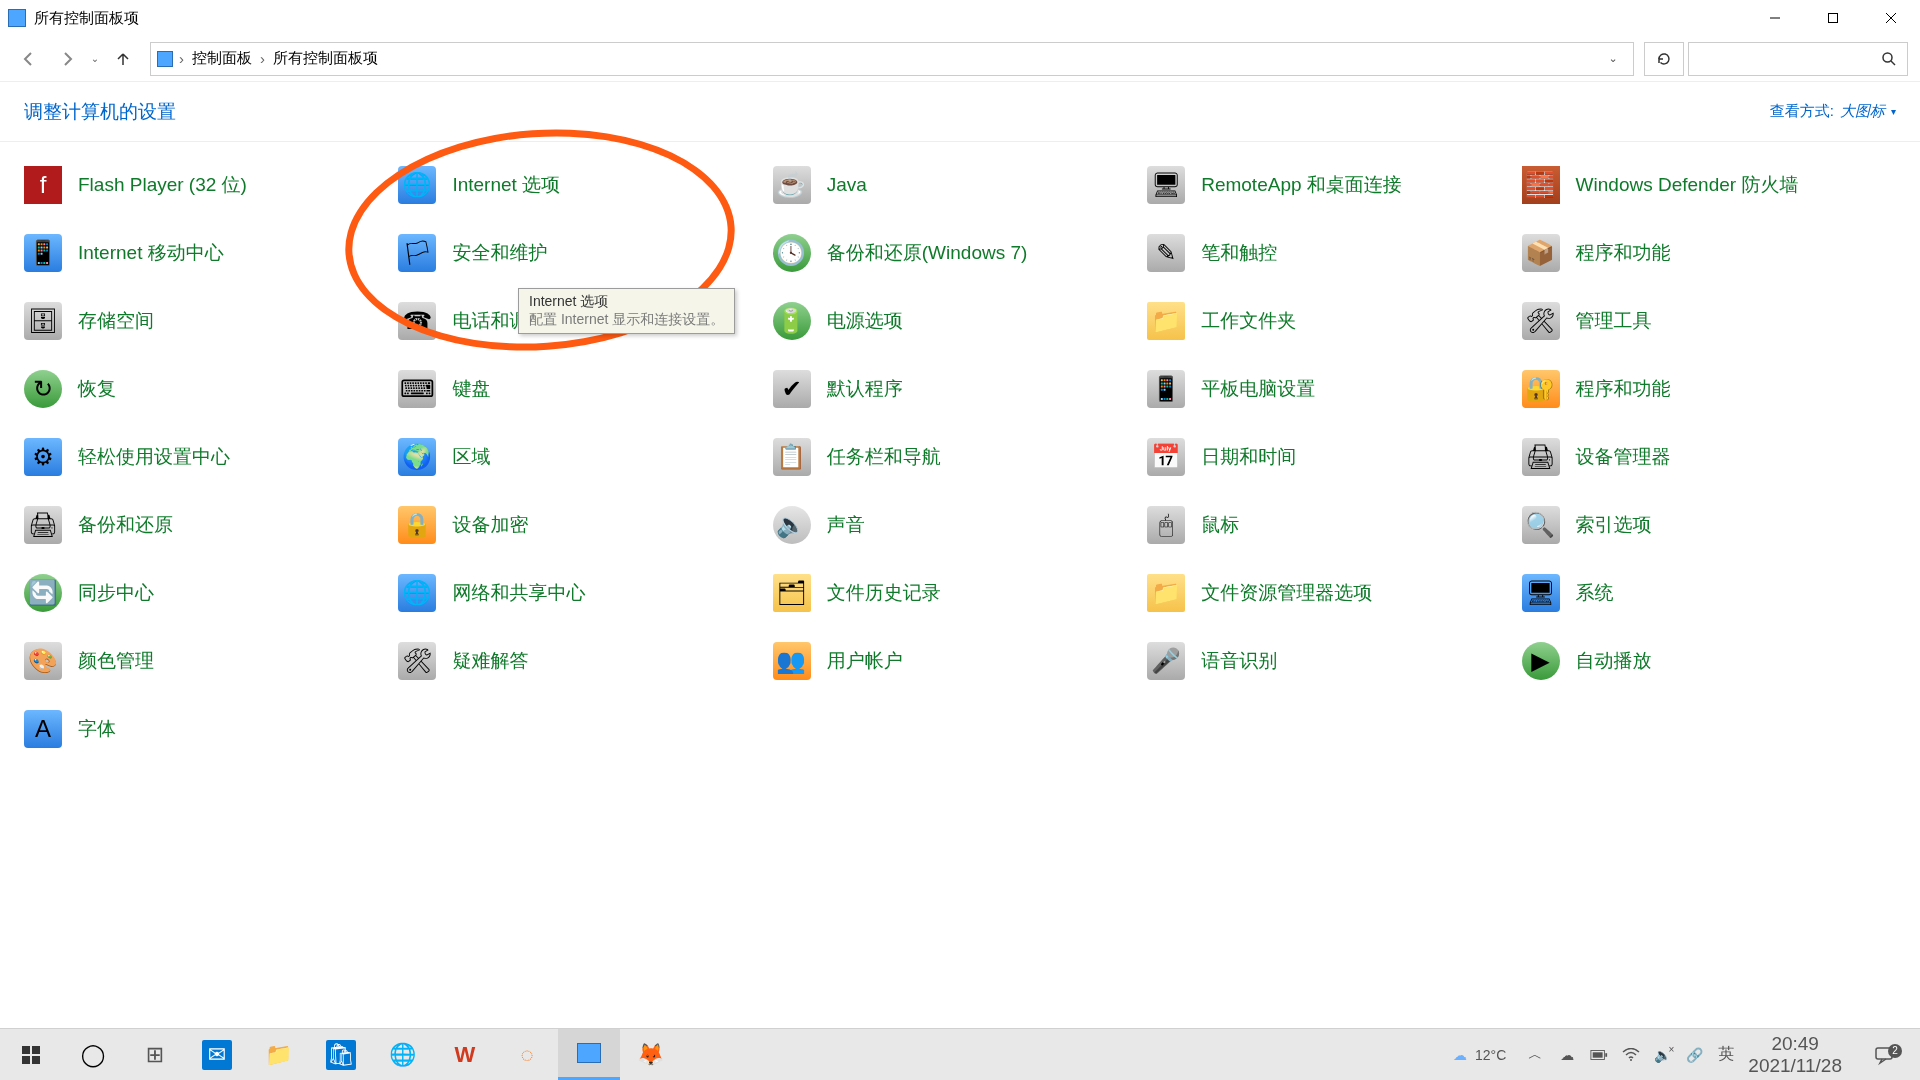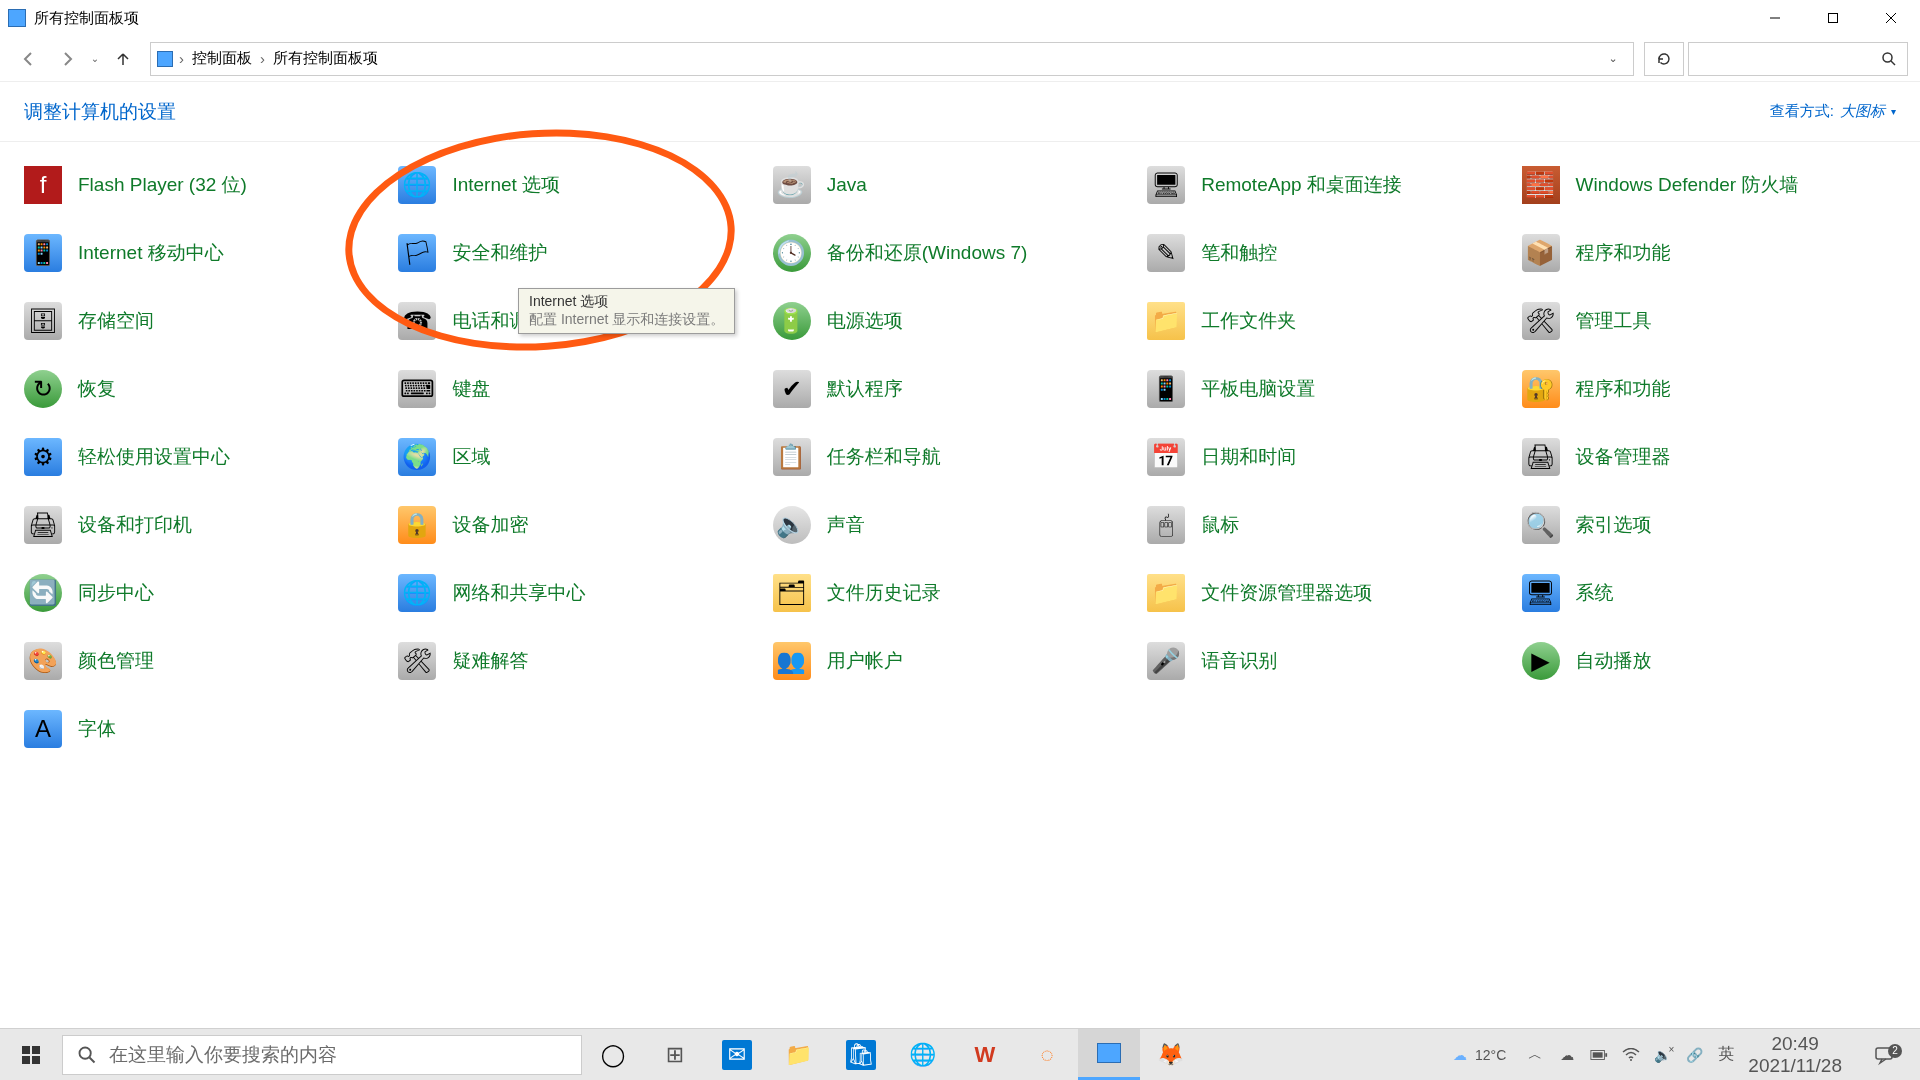--- a/index.html
+++ b/index.html
@@ -250,21 +250,21 @@
       <div class="item">
         <div class="icon ic-grey">📅</div>
         <div class="label">日期和时间</div>
       </div>
       <div class="item">
         <div class="icon ic-grey">🖨</div>
         <div class="label">设备管理器</div>
       </div>
       <div class="item">
         <div class="icon ic-grey">🖨</div>
-        <div class="label">设备和打印机</div>
+        <div class="label">备份和还原</div>
       </div>
       <div class="item">
         <div class="icon ic-orange">🔒</div>
         <div class="label">设备加密</div>
       </div>
       <div class="item">
         <div class="icon ic-disk">🔈</div>
         <div class="label">声音</div>
       </div>
       <div class="item">
@@ -331,27 +331,20 @@
 
 <div class="taskbar">
   <div class="tb-start">
     <svg viewBox="0 0 20 20">
         <rect x="1" y="1" width="8" height="8" fill="#333"></rect>
         <rect x="11" y="1" width="8" height="8" fill="#333"></rect>
         <rect x="1" y="11" width="8" height="8" fill="#333"></rect>
         <rect x="11" y="11" width="8" height="8" fill="#333"></rect>
       </svg>
   </div>
-  <div class="tb-search">
-    <svg width="20" height="20" viewBox="0 0 16 16">
-        <circle cx="6.5" cy="6.5" r="4.5" fill="none" stroke="#555" stroke-width="1.5"></circle>
-        <line x1="10" y1="10" x2="14" y2="14" stroke="#555" stroke-width="1.5"></line>
-      </svg>
-    <span>在这里输入你要搜索的内容</span>
-  </div>
   <div class="tb-apps">
     <div class="tb-app">
         <span class="app-ic">◯</span>
       </div>
     <div class="tb-app">
         <span class="app-ic" style="color:#555">⊞</span>
       </div>
     <div class="tb-app">
         <span class="app-ic" style="background:#0078d4;color:#fff;border-radius:2px;">✉</span>
       </div>

